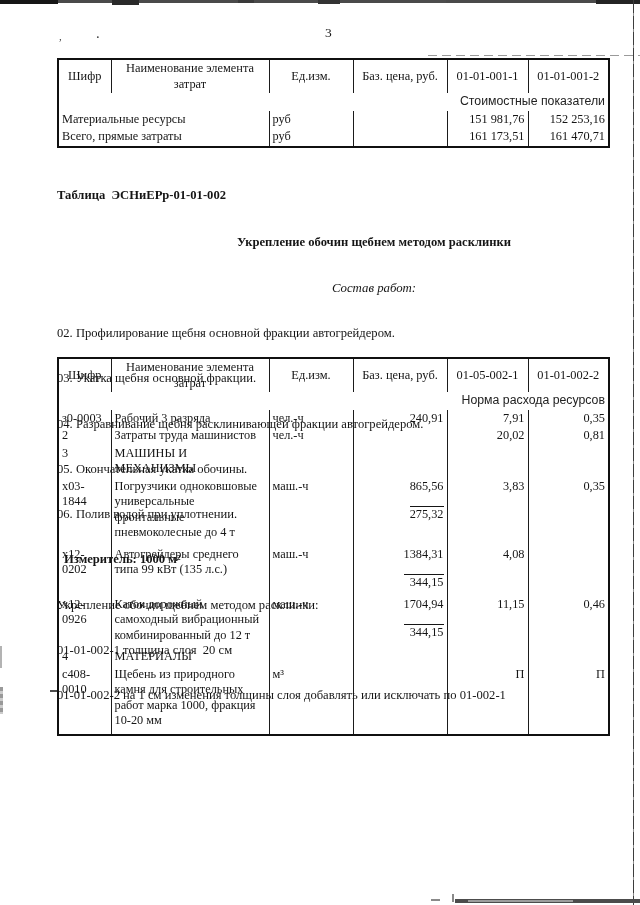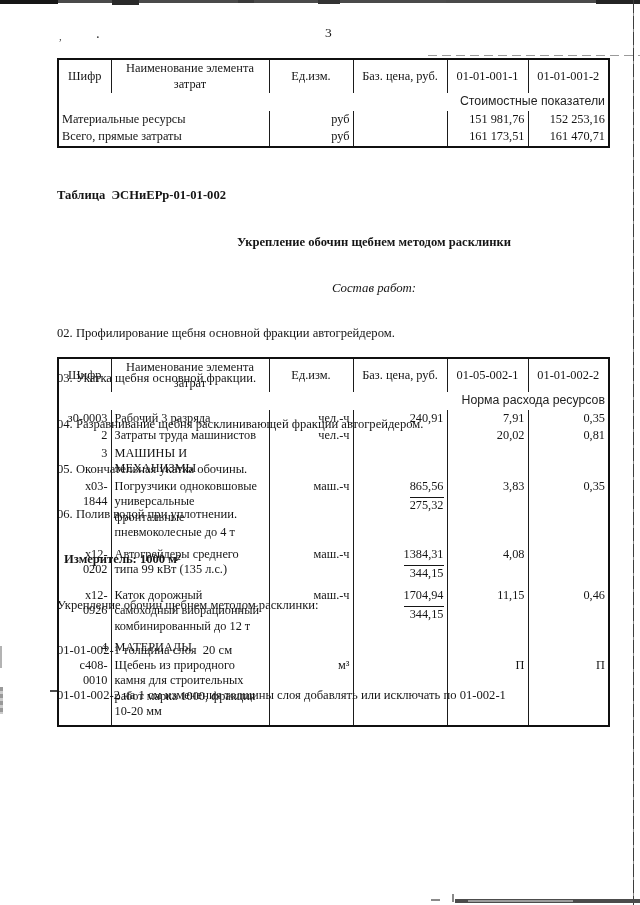--- a/index.html
+++ b/index.html
@@ -9,23 +9,23 @@
   table.t{border-collapse:collapse;table-layout:fixed;position:absolute;left:57px;width:551px;
           border:2px solid #101010;}
   table.t td, table.t th{border-left:1.4px solid #1b1b1b;border-right:1.4px solid #1b1b1b;
           border-top:none;border-bottom:none;padding:1px 3px;font-size:12.3px;line-height:15.5px;
           font-weight:normal;vertical-align:top;overflow:hidden;}
   table.t th{text-align:center;vertical-align:middle;font-size:12.4px;}
   tr.bb > *{border-bottom:1.5px solid #1b1b1b;}
   tr.bb2 > *{border-bottom:2px solid #101010;}
   td.lbl{font-family:"Liberation Sans","DejaVu Sans",sans-serif;font-size:9.8px;text-align:right;
          padding:1px 3px 2px 3px;line-height:12px;color:#222;}
-  .c{text-align:right;} .r{text-align:right;} .b{font-weight:bold;}
+  .c{text-align:left;} .r{text-align:right;} .b{font-weight:bold;}
   .vm{vertical-align:middle;}
-  .un{display:inline-block;border-bottom:1.3px solid #151515;padding-bottom:3px;}
+  .un{display:inline-block;border-bottom:1.3px solid #151515;padding-bottom:12px;}
   tr.gap td{padding-bottom:5px;}
   
   .sect{position:absolute;left:57px;top:158px;width:634px;font-size:12.6px;line-height:15.1px;
         white-space:pre-wrap;}
   .sect .tbl-label{font-weight:bold;margin-bottom:2px;}
   .sect .title{font-weight:bold;text-align:center;}
   .sect .subtitle{font-style:italic;text-align:center;font-size:12.8px;}
   .sect .measure{font-weight:bold;padding-left:7px;}
   
   .art{position:absolute;pointer-events:none;}

